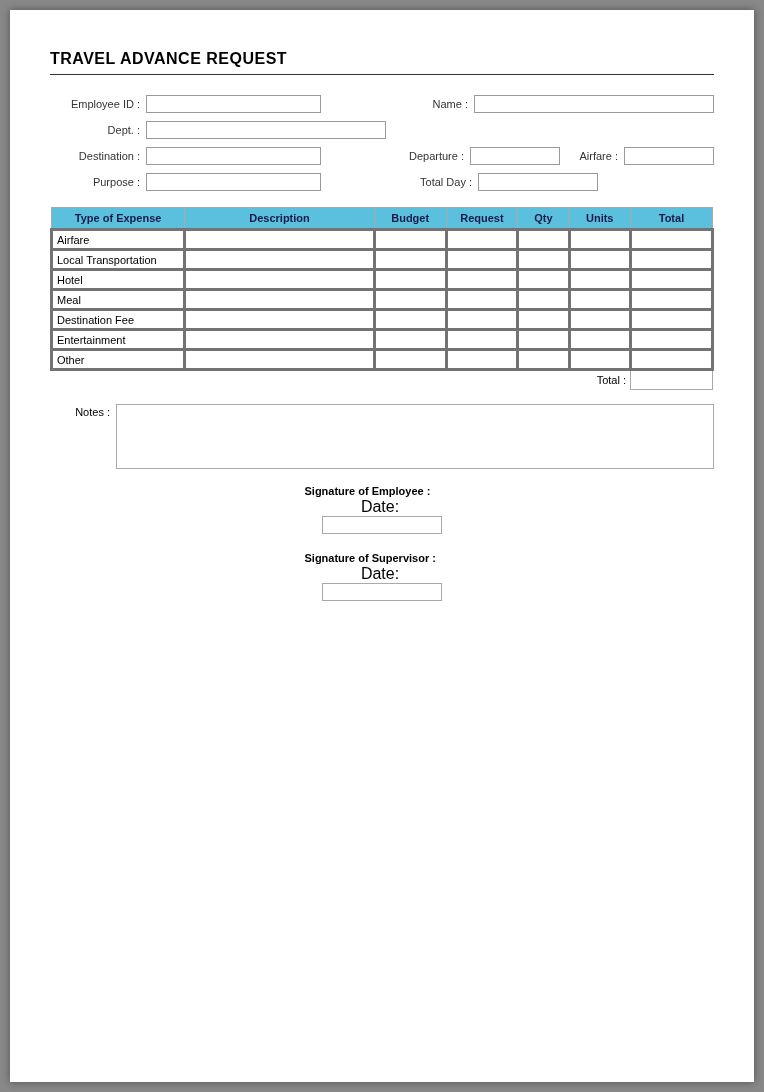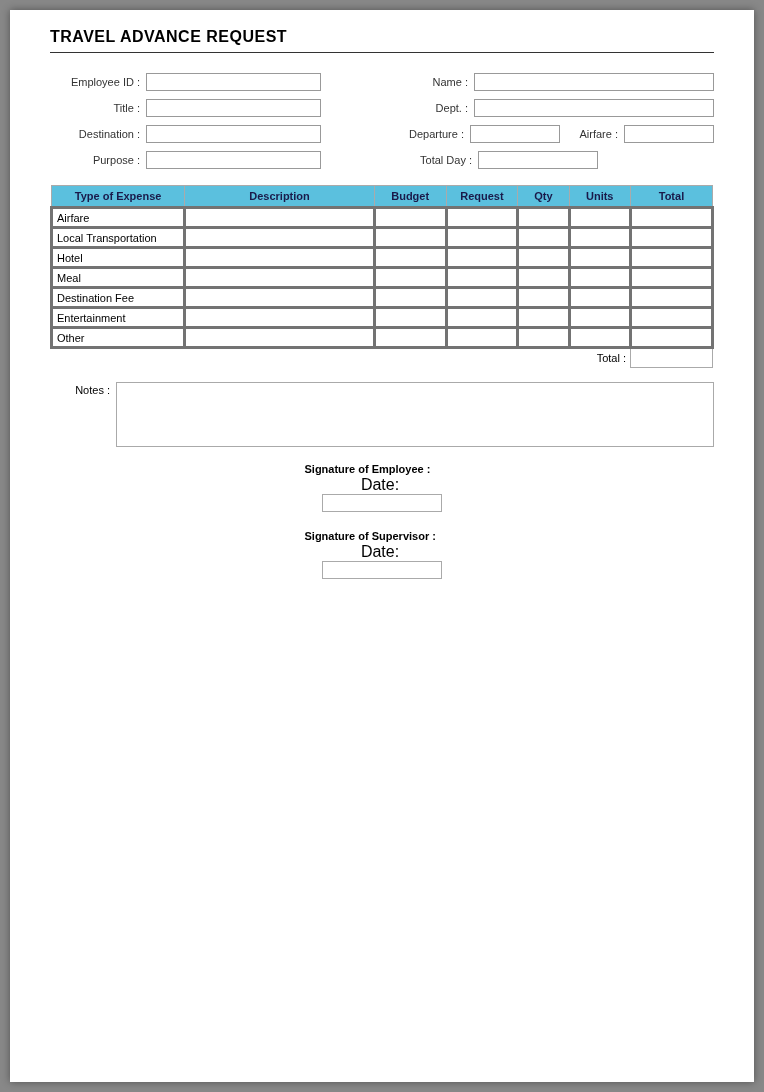--- a/index.html
+++ b/index.html
@@ -16,21 +16,21 @@
       min-height: 100vh;
       padding: 10px;
       font-family: Arial, sans-serif;
       font-size: 11px;
     }
 
     .page {
       background: #fff;
       width: 744px;
       min-height: 1072px;
-      padding: 18px 40px 40px 40px;
+      padding: 40px 40px 40px 40px;
       box-shadow: 0 0 8px rgba(0,0,0,0.4);
     }
 
     .title {
       font-size: 16px;
       font-weight: bold;
       letter-spacing: 0.5px;
       border-bottom: 1.5px solid #333;
       padding-bottom: 6px;
       margin-bottom: 20px;
@@ -215,24 +215,20 @@
         <label>Employee ID :</label>
         <input type="text" class="input-std" style="">
       </div>
       <div class="field-group">
         <label>Name :</label>
         <input type="text" class="input-wide" style="">
       </div>
     </div>
 
     <div class="form-row">
-      <div class="field-group">
-        <label>Title :</label>
-        <input type="text" class="input-std" style="">
-      </div>
       <div class="field-group">
         <label>Dept. :</label>
         <input type="text" class="input-wide" style="">
       </div>
     </div>
 
     <div class="form-row">
       <div class="field-group">
         <label>Destination :</label>
         <input type="text" class="input-std" style="">

